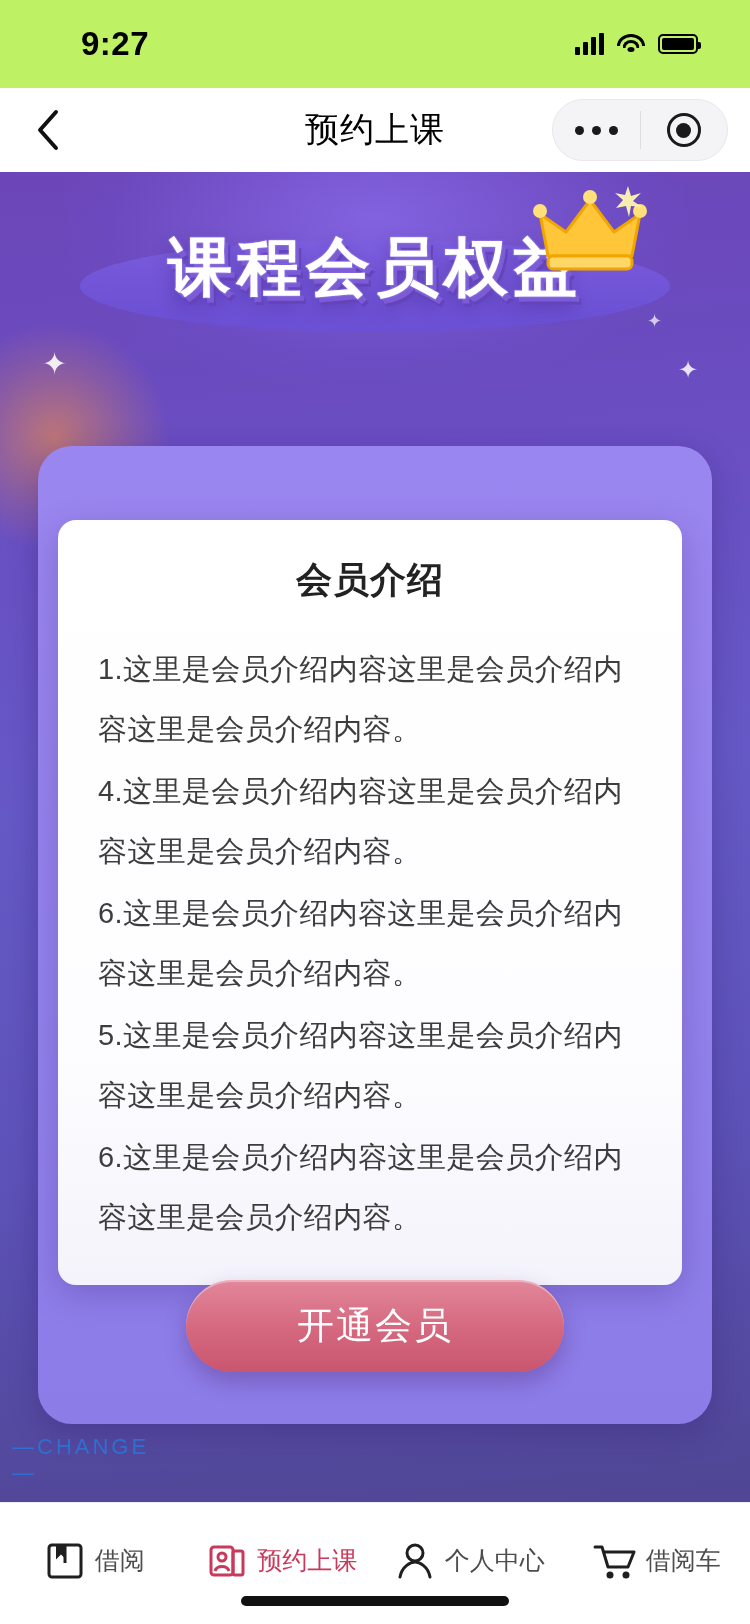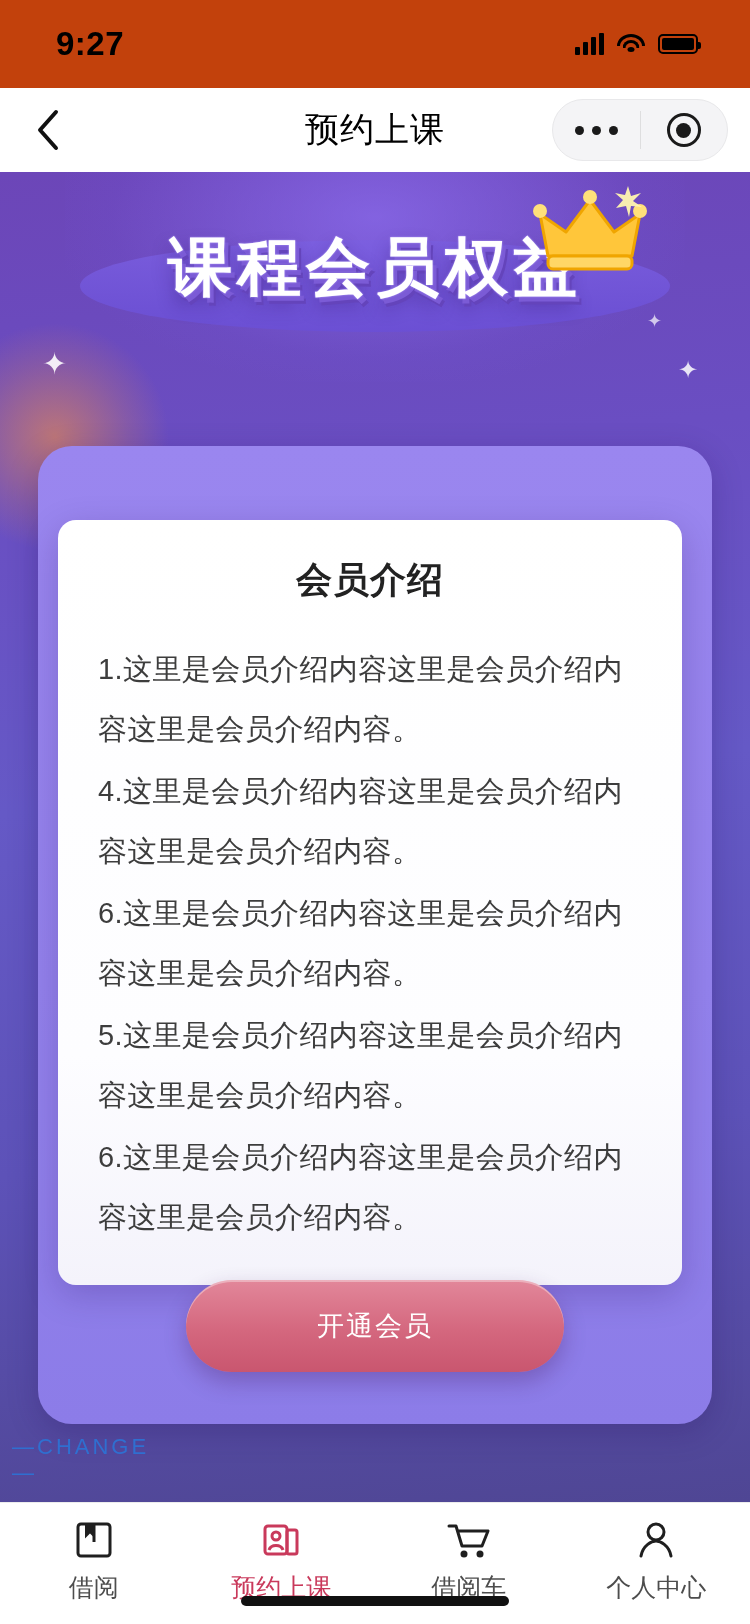--- a/index.html
+++ b/index.html
@@ -14,22 +14,22 @@
     width: 750px; height: 1624px;
     background: #ffffff;
     display: flex; flex-direction: column;
   }
 
   
   .status-bar {
     height: 88px;
     flex: 0 0 88px;
     display: flex; align-items: center; justify-content: space-between;
-    padding: 0 52px 0 56px;
-    background: #c2410c;
+    padding: 0 52px 0 81px;
+    background: #bef264;
   }
   .status-time {
     font-size: 33px; font-weight: 600; color: #000; letter-spacing: 0.5px;
   }
   .status-right { display: flex; align-items: center; gap: 13px; }
   .signal-bars { display: flex; align-items: flex-end; gap: 3px; height: 22px; }
   .signal-bars i { display: block; width: 5px; background: #000; border-radius: 1px; }
   .signal-bars i:nth-child(1) { height: 8px; }
   .signal-bars i:nth-child(2) { height: 13px; }
   .signal-bars i:nth-child(3) { height: 18px; }
@@ -153,21 +153,21 @@
   }
 
   .cta-wrap {
     position: absolute; left: 0; right: 0; bottom: 130px;
     display: flex; justify-content: center;
   }
   .cta {
     width: 378px; height: 92px; border-radius: 46px;
     background: linear-gradient(180deg, #e2879a 0%, #d4677e 55%, #c9566f 100%);
     box-shadow: 0 10px 22px rgba(70,25,90,0.3), inset 0 2px 0 rgba(255,255,255,0.35);
-    color: #ffffff; font-size: 27px; font-weight: 500; letter-spacing: 2px;
+    color: #ffffff; font-size: 37px; font-weight: 500; letter-spacing: 2px;
     display: flex; align-items: center; justify-content: center;
     border: none;
     font-family: "Liberation Sans", sans-serif;
   }
 
   
   .watermark {
     position: absolute; left: 12px; bottom: 16px; width: 170px;
     pointer-events: none; z-index: 40;
   }
@@ -177,21 +177,21 @@
 
   
   .tab-bar {
     flex: 0 0 122px; height: 122px;
     background: #ffffff;
     border-top: 1px solid #ececec;
     display: flex; align-items: center;
     padding-bottom: 6px;
   }
   .tab {
-    flex: 1; display: flex; flex-direction: column; align-items: center; justify-content: center; gap: 8px;
+    flex: 1; display: flex; align-items: center; justify-content: center; gap: 8px;
   }
   .tab-label { font-size: 25px; color: #4d4d4d; }
   .tab.active .tab-label { color: #c9395b; }
   .tab-icon { height: 46px; display: flex; align-items: center; justify-content: center; }
 
   .home-indicator {
     position: absolute; left: 50%; transform: translateX(-50%);
     bottom: 18px; width: 268px; height: 10px; border-radius: 5px; background: #111;
   }
 </style>
@@ -306,35 +306,35 @@
           <rect x="28" y="12" width="10" height="24" rx="2" fill="none" stroke="#c9395b" stroke-width="3"></rect>
           <circle cx="17" cy="18" r="4" fill="none" stroke="#c9395b" stroke-width="3"></circle>
           <path d="M10 32 c2,-6 12,-6 14,0" fill="none" stroke="#c9395b" stroke-width="3"></path>
         </svg>
       </div>
       <div class="tab-label">预约上课</div>
     </div>
 
     <div class="tab">
       <div class="tab-icon">
+        <svg width="44" height="44" viewBox="0 0 44 44">
+          <circle cx="22" cy="14" r="8" fill="none" stroke="#1f1f1f" stroke-width="3"></circle>
+          <path d="M7 38 c2,-11 11,-15 15,-15 c4,0 13,4 15,15" fill="none" stroke="#1f1f1f" stroke-width="3" stroke-linecap="round"></path>
+        </svg>
+      </div>
+      <div class="tab-label">个人中心</div>
+    </div>
+
+    <div class="tab">
+      <div class="tab-icon">
         <svg width="46" height="44" viewBox="0 0 46 44">
           <polyline points="3,8 10,8 16,28 36,28 42,13 12,13" fill="none" stroke="#1f1f1f" stroke-width="3" stroke-linejoin="round" stroke-linecap="round"></polyline>
           <circle cx="18" cy="36" r="3.5" fill="#1f1f1f"></circle>
           <circle cx="34" cy="36" r="3.5" fill="#1f1f1f"></circle>
         </svg>
       </div>
       <div class="tab-label">借阅车</div>
     </div>
 
-    <div class="tab">
-      <div class="tab-icon">
-        <svg width="44" height="44" viewBox="0 0 44 44">
-          <circle cx="22" cy="14" r="8" fill="none" stroke="#1f1f1f" stroke-width="3"></circle>
-          <path d="M7 38 c2,-11 11,-15 15,-15 c4,0 13,4 15,15" fill="none" stroke="#1f1f1f" stroke-width="3" stroke-linecap="round"></path>
-        </svg>
-      </div>
-      <div class="tab-label">个人中心</div>
-    </div>
-
   </div>
 
   <div class="home-indicator"></div>
 </div>
 
 </body></html>

